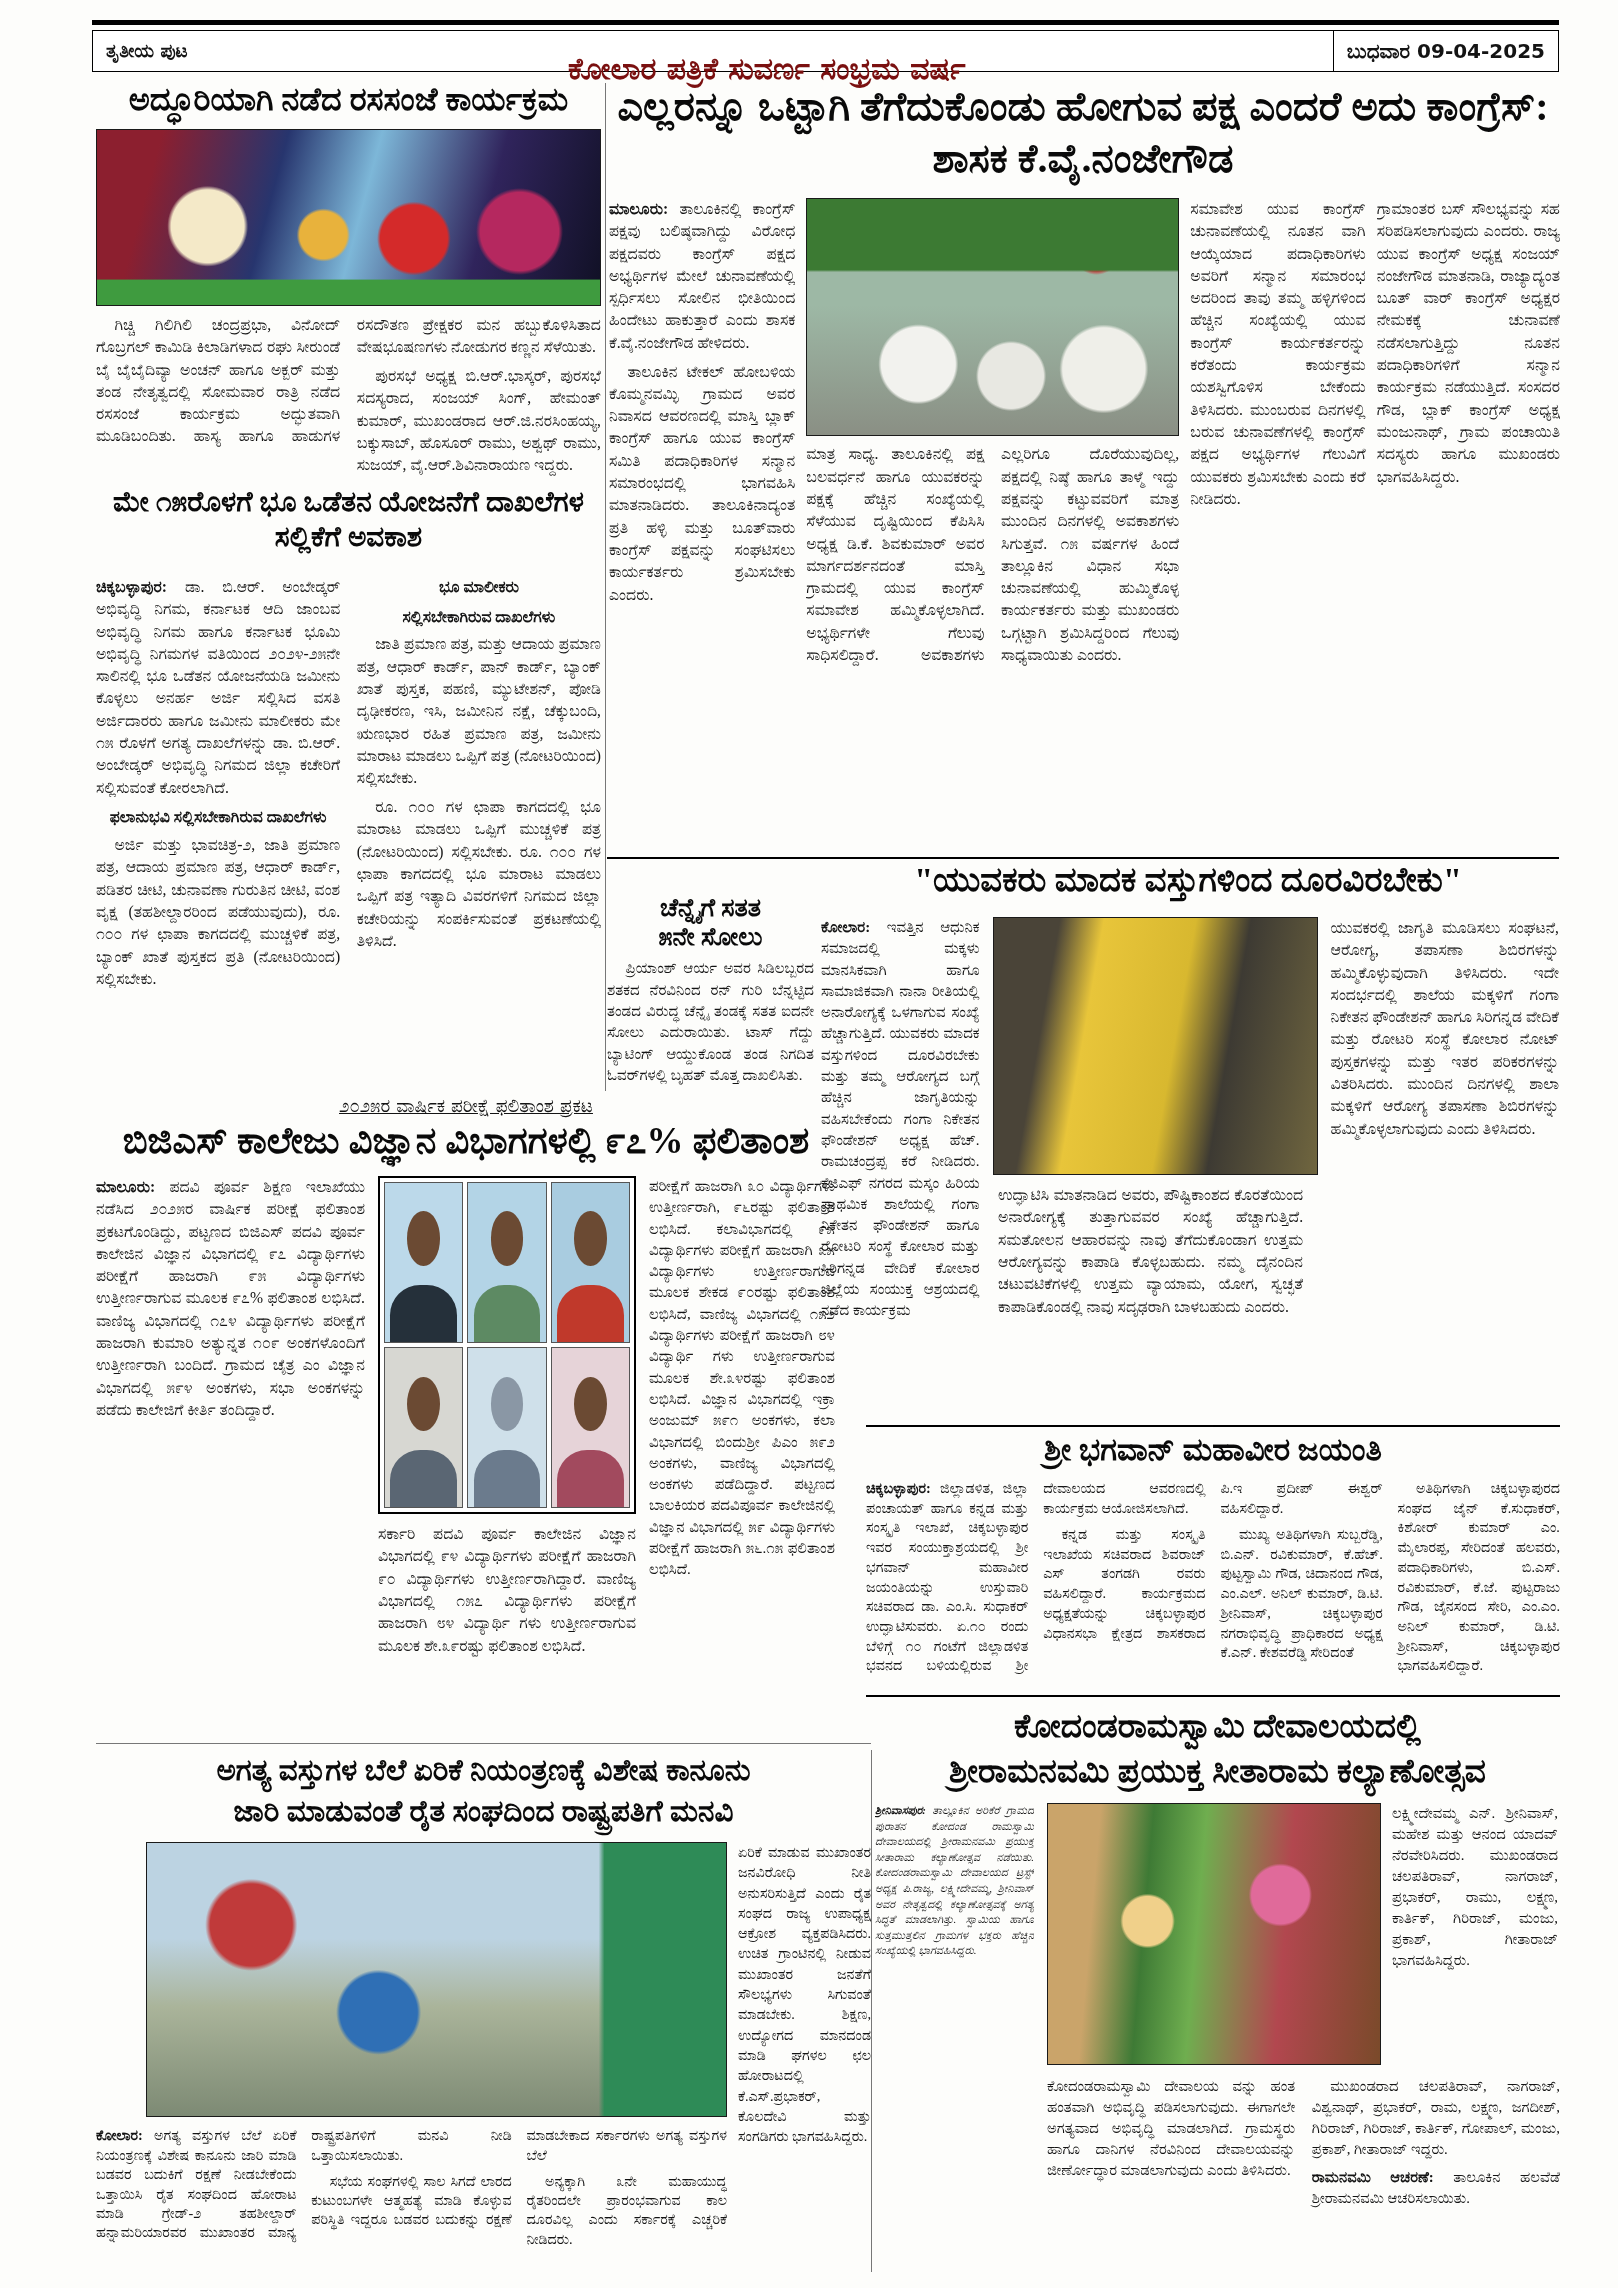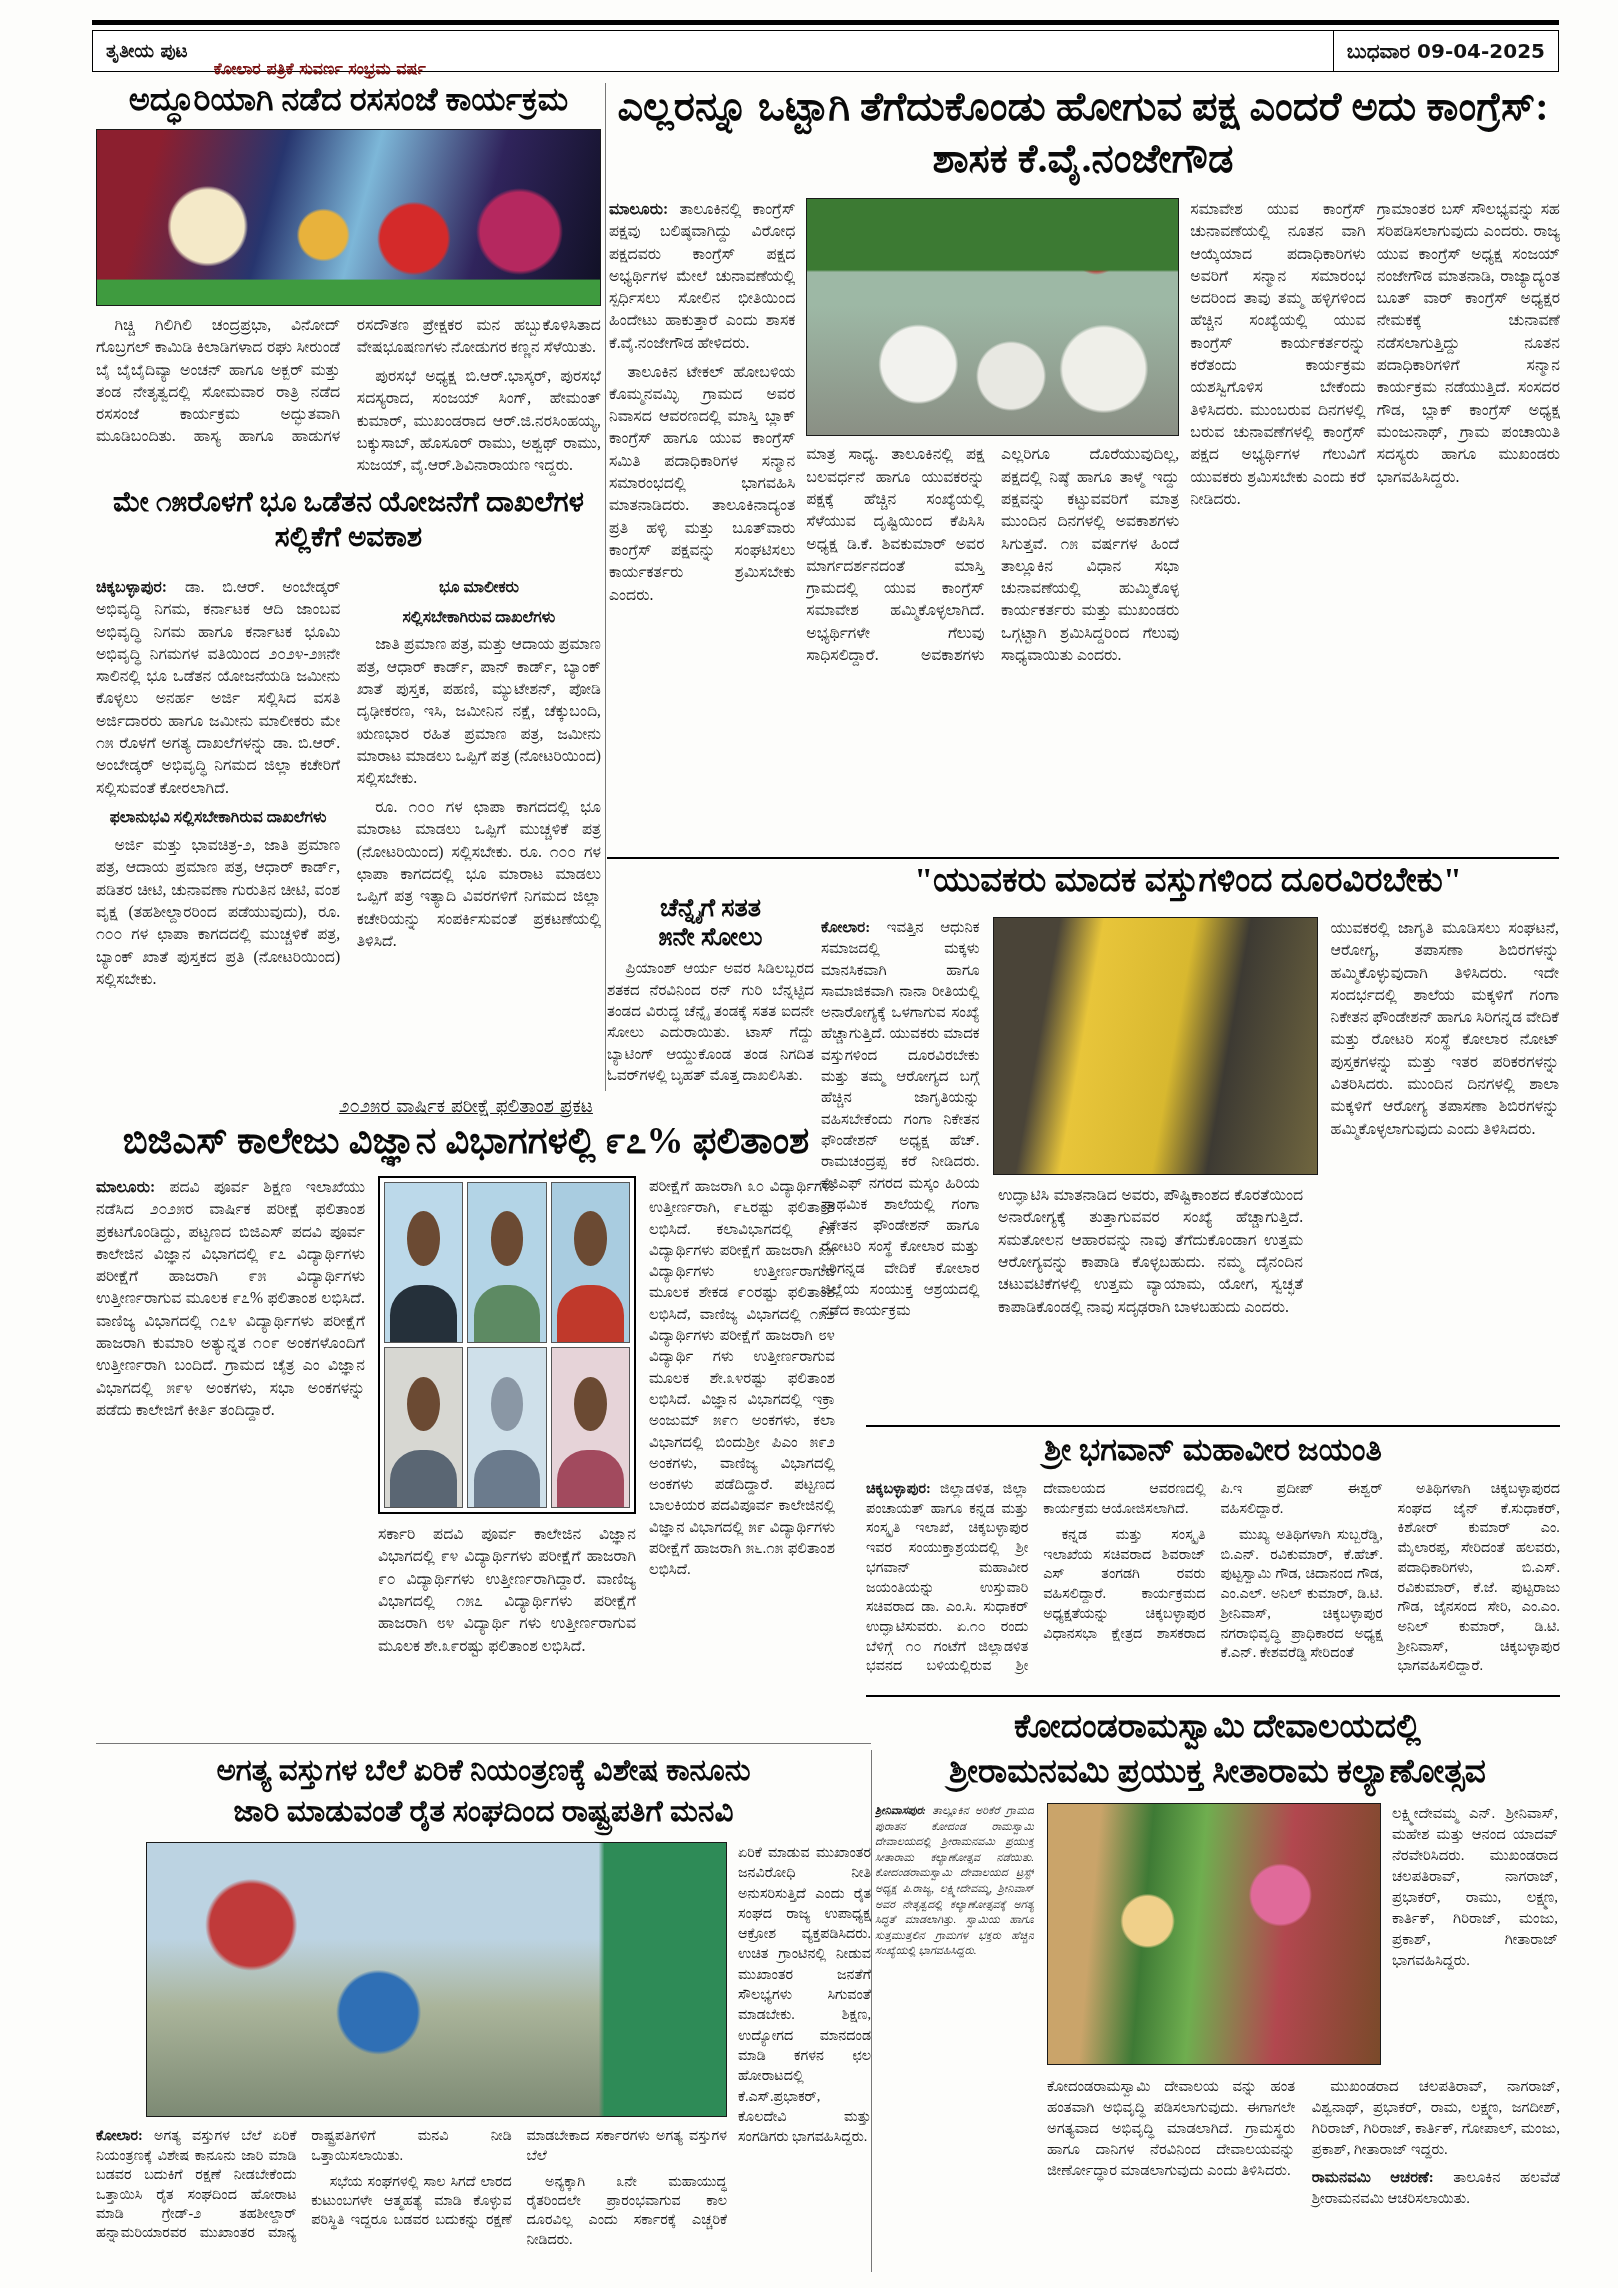--- a/index.html
+++ b/index.html
@@ -48,21 +48,21 @@
   .portrait{position:relative;overflow:hidden;border:0.9px solid #555;}
   .portrait .head{position:absolute;left:50%;top:18%;width:42%;height:34%;margin-left:-21%;
       border-radius:50%;background:#6b4a33;}
   .portrait .torso{position:absolute;left:50%;bottom:-6%;width:86%;height:42%;margin-left:-43%;
       border-radius:45% 45% 0 0;}
   .rule{background:#000;}
   .thinrule{background:#777;}
   .masthead{border:1.8px solid #000;background:#fff;display:flex;align-items:center;
       font-family:"DejaVu Sans","Liberation Sans",sans-serif;font-weight:bold;}
   .masthead .cell{padding:0 13px;white-space:nowrap;}
-  .masthead .mid{flex:1;text-align:left;font-size:16px;margin-top:36px;}
+  .masthead .mid{flex:1;text-align:center;font-size:30px;margin-top:36px;}
   .masthead .left{font-size:18.5px;}
   .masthead .right{font-size:20px;border-left:1.8px solid #000;height:100%;
       display:flex;align-items:center;}
   .kicker{font-weight:normal;text-align:center;text-decoration:underline;
       font-family:"DejaVu Sans","Liberation Sans",sans-serif;}
 </style>
 </head>
 <body>
 
 <div class="page">
@@ -226,18 +226,18 @@
   <div class="abs" style="left:96px;top:1842px;width:775px;height:430px;display:flex;gap:11px;">
     <div style="width:631px;height:430px;">
       <div class="photo ph-protest" style="width:581px;height:275px;margin-left:50px;"></div>
       <div class="bodytxt cols3" style="width:631px;height:138px;margin-top:9.2px;font-size:14.3px;line-height:1.36;">
         <p class="nolead"><b>ಕೋಲಾರ:</b> <span>ಅಗತ್ಯ ವಸ್ತುಗಳ ಬೆಲೆ ಏರಿಕೆ ನಿಯಂತ್ರಣಕ್ಕೆ ವಿಶೇಷ ಕಾನೂನು ಜಾರಿ ಮಾಡಿ ಬಡವರ ಬದುಕಿಗೆ ರಕ್ಷಣೆ ನೀಡಬೇಕೆಂದು ಒತ್ತಾಯಿಸಿ ರೈತ ಸಂಘದಿಂದ ಹೋರಾಟ ಮಾಡಿ ಗ್ರೇಡ್-೨ ತಹಶೀಲ್ದಾರ್ ಹನ್ನಾಮರಿಯಾರವರ ಮುಖಾಂತರ ಮಾನ್ಯ ರಾಷ್ಟ್ರಪತಿಗಳಿಗೆ ಮನವಿ ನೀಡಿ ಒತ್ತಾಯಿಸಲಾಯಿತು.</span></p>
         <p>ಸಭೆಯ ಸಂಘಗಳಲ್ಲಿ ಸಾಲ ಸಿಗದೆ ಲಾರದ ಕುಟುಂಬಗಳೇ ಆತ್ಮಹತ್ಯೆ ಮಾಡಿ ಕೊಳ್ಳುವ ಪರಿಸ್ಥಿತಿ ಇದ್ದರೂ ಬಡವರ ಬದುಕನ್ನು ರಕ್ಷಣೆ ಮಾಡಬೇಕಾದ ಸರ್ಕಾರಗಳು ಅಗತ್ಯ ವಸ್ತುಗಳ ಬೆಲೆ</p>
         <p>ಅನ್ಯಕ್ಕಾಗಿ ೩ನೇ ಮಹಾಯುದ್ಧ ರೈತರಿಂದಲೇ ಪ್ರಾರಂಭವಾಗುವ ಕಾಲ ದೂರವಿಲ್ಲ ಎಂದು ಸರ್ಕಾರಕ್ಕೆ ಎಚ್ಚರಿಕೆ ನೀಡಿದರು.</p>
       </div>
     </div>
     <div class="bodytxt" style="width:133px;height:430px;font-size:14.3px;">
-      <p class="nolead">ಏರಿಕೆ ಮಾಡುವ ಮುಖಾಂತರ ಜನವಿರೋಧಿ ನೀತಿ ಅನುಸರಿಸುತ್ತಿದೆ ಎಂದು ರೈತ ಸಂಘದ ರಾಜ್ಯ ಉಪಾಧ್ಯಕ್ಷ ಆಕ್ರೋಶ ವ್ಯಕ್ತಪಡಿಸಿದರು. ಉಚಿತ ಗ್ರಾಂಟಿನಲ್ಲಿ ನೀಡುವ ಮುಖಾಂತರ ಜನತೆಗೆ ಸೌಲಭ್ಯಗಳು ಸಿಗುವಂತೆ ಮಾಡಬೇಕು. ಶಿಕ್ಷಣ, ಉದ್ಯೋಗದ ಮಾನದಂಡ ಮಾಡಿ ಕಗಳನ ಛಲ ಹೋರಾಟದಲ್ಲಿ ಕೆ.ಎಸ್.ಪ್ರಭಾಕರ್, ಕೊಲದೇವಿ ಮತ್ತು ಸಂಗಡಿಗರು ಭಾಗವಹಿಸಿದ್ದರು.</p>
+      <p class="nolead">ಏರಿಕೆ ಮಾಡುವ ಮುಖಾಂತರ ಜನವಿರೋಧಿ ನೀತಿ ಅನುಸರಿಸುತ್ತಿದೆ ಎಂದು ರೈತ ಸಂಘದ ರಾಜ್ಯ ಉಪಾಧ್ಯಕ್ಷ ಆಕ್ರೋಶ ವ್ಯಕ್ತಪಡಿಸಿದರು. ಉಚಿತ ಗ್ರಾಂಟಿನಲ್ಲಿ ನೀಡುವ ಮುಖಾಂತರ ಜನತೆಗೆ ಸೌಲಭ್ಯಗಳು ಸಿಗುವಂತೆ ಮಾಡಬೇಕು. ಶಿಕ್ಷಣ, ಉದ್ಯೋಗದ ಮಾನದಂಡ ಮಾಡಿ ಘಗಳಲ ಛಲ ಹೋರಾಟದಲ್ಲಿ ಕೆ.ಎಸ್.ಪ್ರಭಾಕರ್, ಕೊಲದೇವಿ ಮತ್ತು ಸಂಗಡಿಗರು ಭಾಗವಹಿಸಿದ್ದರು.</p>
     </div>
   </div>
 
 </div>
 
 
 </body></html>

